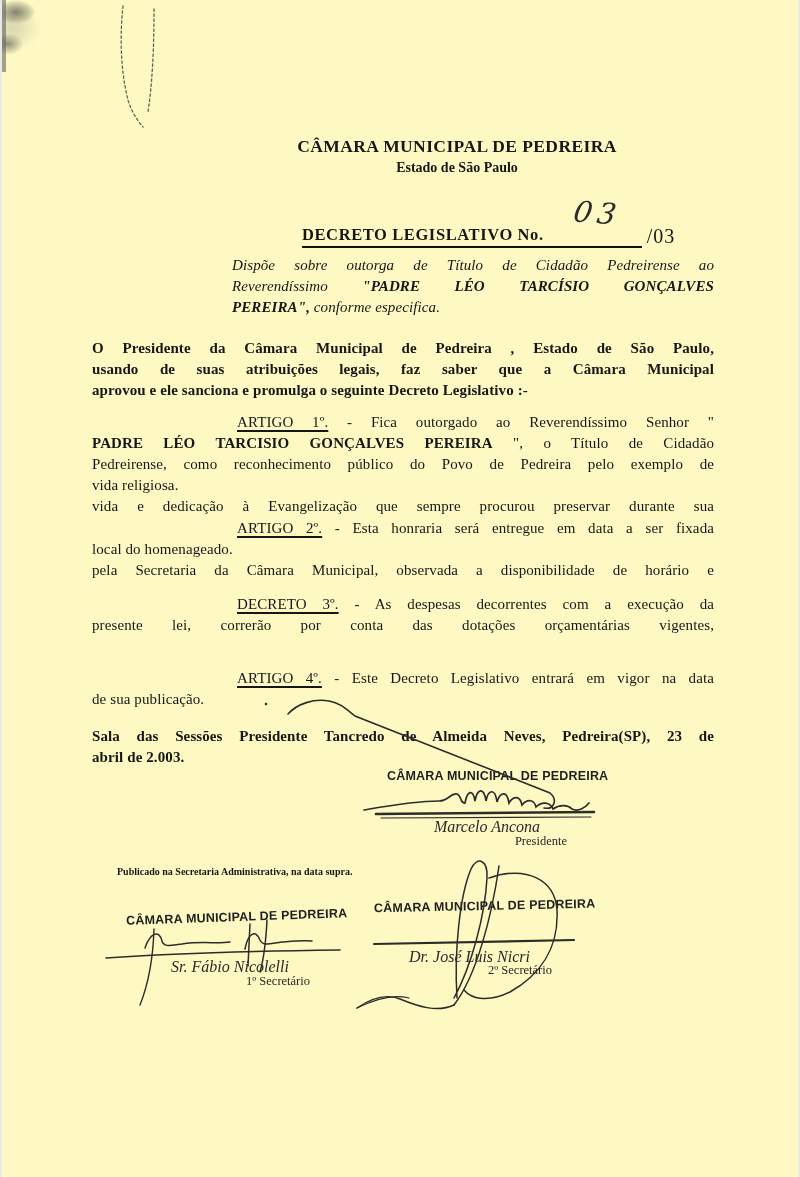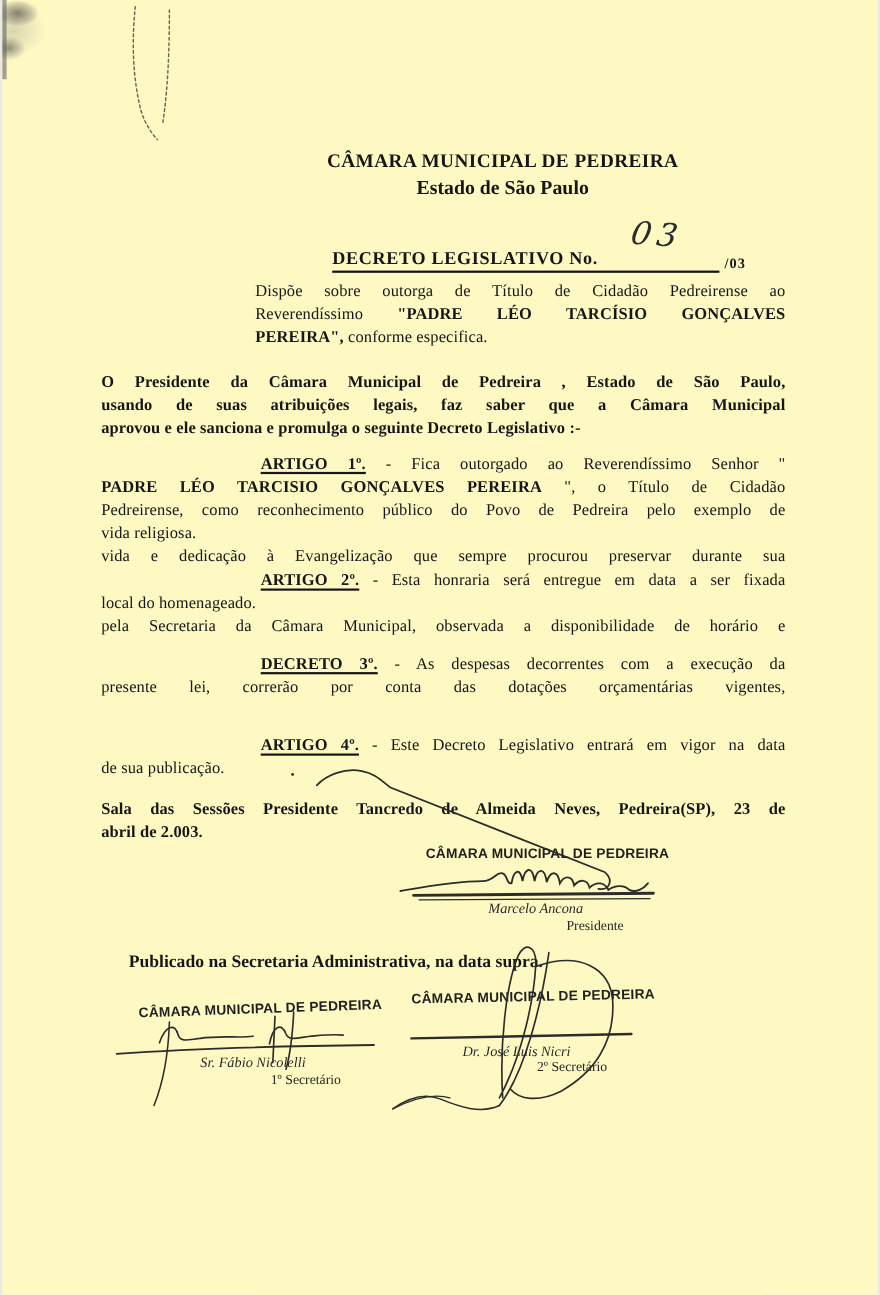--- a/index.html
+++ b/index.html
@@ -10,47 +10,47 @@
   .corner-noise{position:absolute;left:0;top:0;width:52px;height:78px;
     background:
       radial-gradient(ellipse 26px 16px at 14px 12px, rgba(40,40,40,.55), rgba(90,90,90,.25) 55%, transparent 75%),
       radial-gradient(ellipse 20px 14px at 6px 44px, rgba(50,50,50,.5), rgba(110,110,110,.22) 55%, transparent 78%),
       radial-gradient(ellipse 40px 30px at 10px 28px, rgba(120,120,120,.28), transparent 75%);}
   .edge-sliver{position:absolute;left:0;top:0;width:4px;height:72px;background:#5a5a5a;opacity:.55;}
 
   
   .hdr{position:absolute;left:255px;top:136px;width:400px;text-align:center;}
   .hdr .org{font-size:17.5px;font-weight:700;letter-spacing:.4px;}
-  .hdr .state{font-size:18px;font-weight:700;margin-top:3px;}
+  .hdr .state{font-size:14px;font-weight:700;margin-top:3px;}
 
   
   .decree{position:absolute;left:300px;top:214px;height:34px;display:flex;align-items:flex-end;}
-  .uwrap{display:inline-flex;align-items:flex-end;border-bottom:2.4px solid #111;padding-bottom:1px;gap:12px;}
+  .uwrap{display:inline-flex;align-items:flex-end;border-bottom:2.4px solid #111;padding-bottom:1px;}
   .decree .title{font-size:16.5px;font-weight:700;letter-spacing:.6px;}
   .decree .spacer{display:inline-block;width:98px;height:1px;}
-  .decree .suffix{font-size:13px;font-weight:700;margin-left:5px;letter-spacing:1px;}
+  .decree .suffix{font-size:20px;font-weight:400;margin-left:5px;letter-spacing:1px;}
   .hand-number{position:absolute;left:572px;top:196px;font-family:"DejaVu Serif",serif;
     font-style:italic;font-weight:400;font-size:29px;color:#2b2b2b;letter-spacing:5px;
     transform:rotate(4deg) skewX(-6deg);}
 
   
   .para{position:absolute;font-size:15px;line-height:21px;letter-spacing:.1px;}
   .para.bold{font-weight:700;}
   .tline{text-align:justify;text-align-last:justify;}
   .tline.nj{text-align-last:left;}
   .tline.ind{padding-left:145px;}
-  .lbl{font-weight:700;text-decoration:underline;text-decoration-thickness:2px;text-underline-offset:3px;}
+  .lbl{font-weight:400;text-decoration:underline;text-decoration-thickness:2px;text-underline-offset:3px;}
   .b{font-weight:700;}
 
   
   .stamp{position:absolute;font-family:"Liberation Sans",sans-serif;font-size:12.5px;font-weight:600;
     letter-spacing:.2px;color:#1f1f1f;white-space:nowrap;}
-  .sig-name{position:absolute;font-style:italic;font-size:13px;color:#2a2a2a;text-align:center;white-space:nowrap;}
+  .sig-name{position:absolute;font-style:italic;font-size:16px;color:#2a2a2a;text-align:center;white-space:nowrap;}
   .sig-role{position:absolute;font-size:12.5px;color:#262626;text-align:right;white-space:nowrap;}
-  .pubnote{position:absolute;left:115px;top:866px;font-size:16px;font-weight:700;}
+  .pubnote{position:absolute;left:115px;top:866px;font-size:10px;font-weight:700;}
 
   svg.overlay{position:absolute;left:0;top:0;pointer-events:none;}
 </style>
 </head>
 <body>
 
 <div class="page">
 
   <div class="corner-noise"></div>
   <div class="edge-sliver"></div>
@@ -62,21 +62,21 @@
 
   <div class="decree">
     <span class="uwrap">
       <span class="title">DECRETO LEGISLATIVO No.</span>
       <span class="spacer"></span>
     </span>
     <span class="suffix">/03</span>
   </div>
   <div class="hand-number">03</div>
 
-  <div class="para" style="left:230px;top:255px;width:482px;">
+  <div class="para" style="left:230px;top:255px;width:482px;font-style:italic;">
       <div class="tline"><span>Dispõe sobre outorga de Título de Cidadão Pedreirense ao</span></div>
       <div class="tline"><span>Reverendíssimo </span><span class="b">"PADRE LÉO TARCÍSIO GONÇALVES</span></div>
       <div class="tline nj"><span class="b">PEREIRA",</span><span> conforme especifica.</span></div>
     </div>
   <div class="para bold" style="left:90px;top:338px;width:622px;">
       <div class="tline"><span>O Presidente da Câmara Municipal de Pedreira , Estado de São Paulo,</span></div>
       <div class="tline"><span>usando de suas atribuições legais, faz saber que a Câmara Municipal</span></div>
       <div class="tline nj"><span>aprovou e ele sanciona e promulga o seguinte Decreto Legislativo :-</span></div>
     </div>
   <div class="para" style="left:90px;top:412px;width:622px;">

